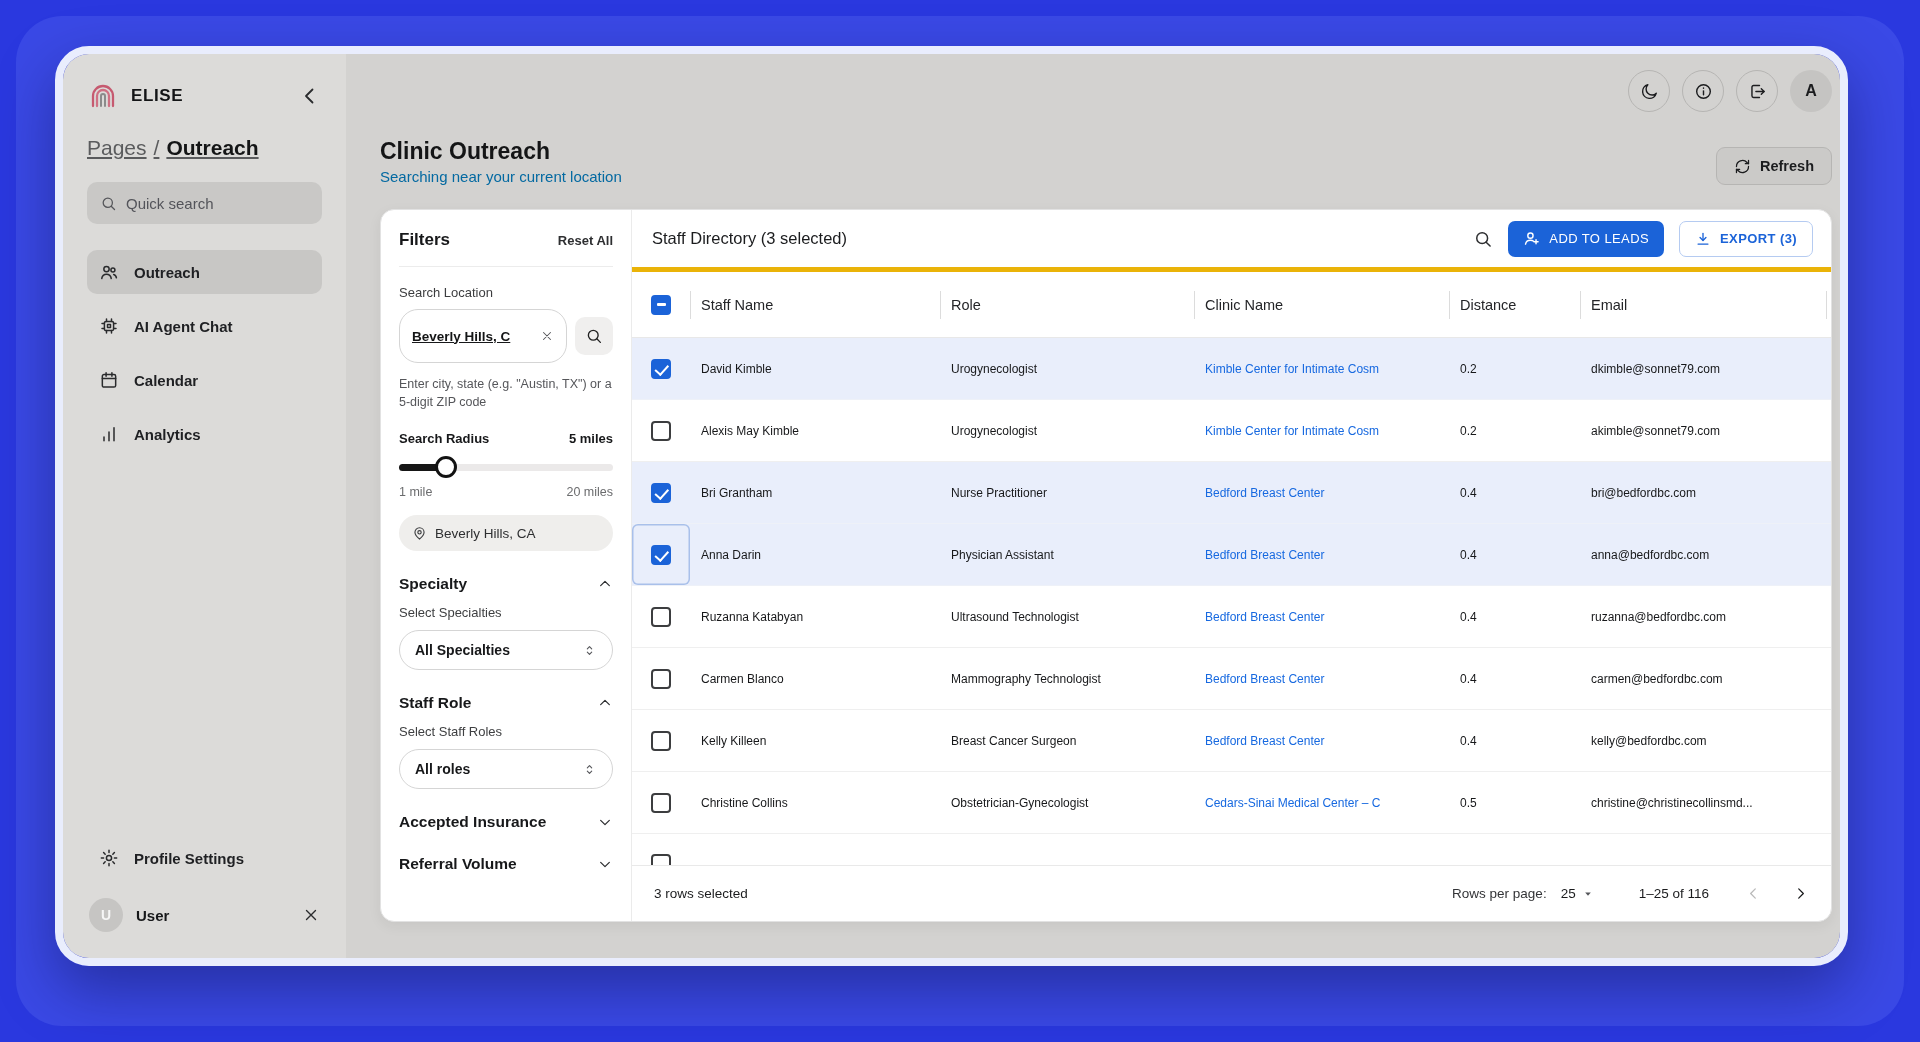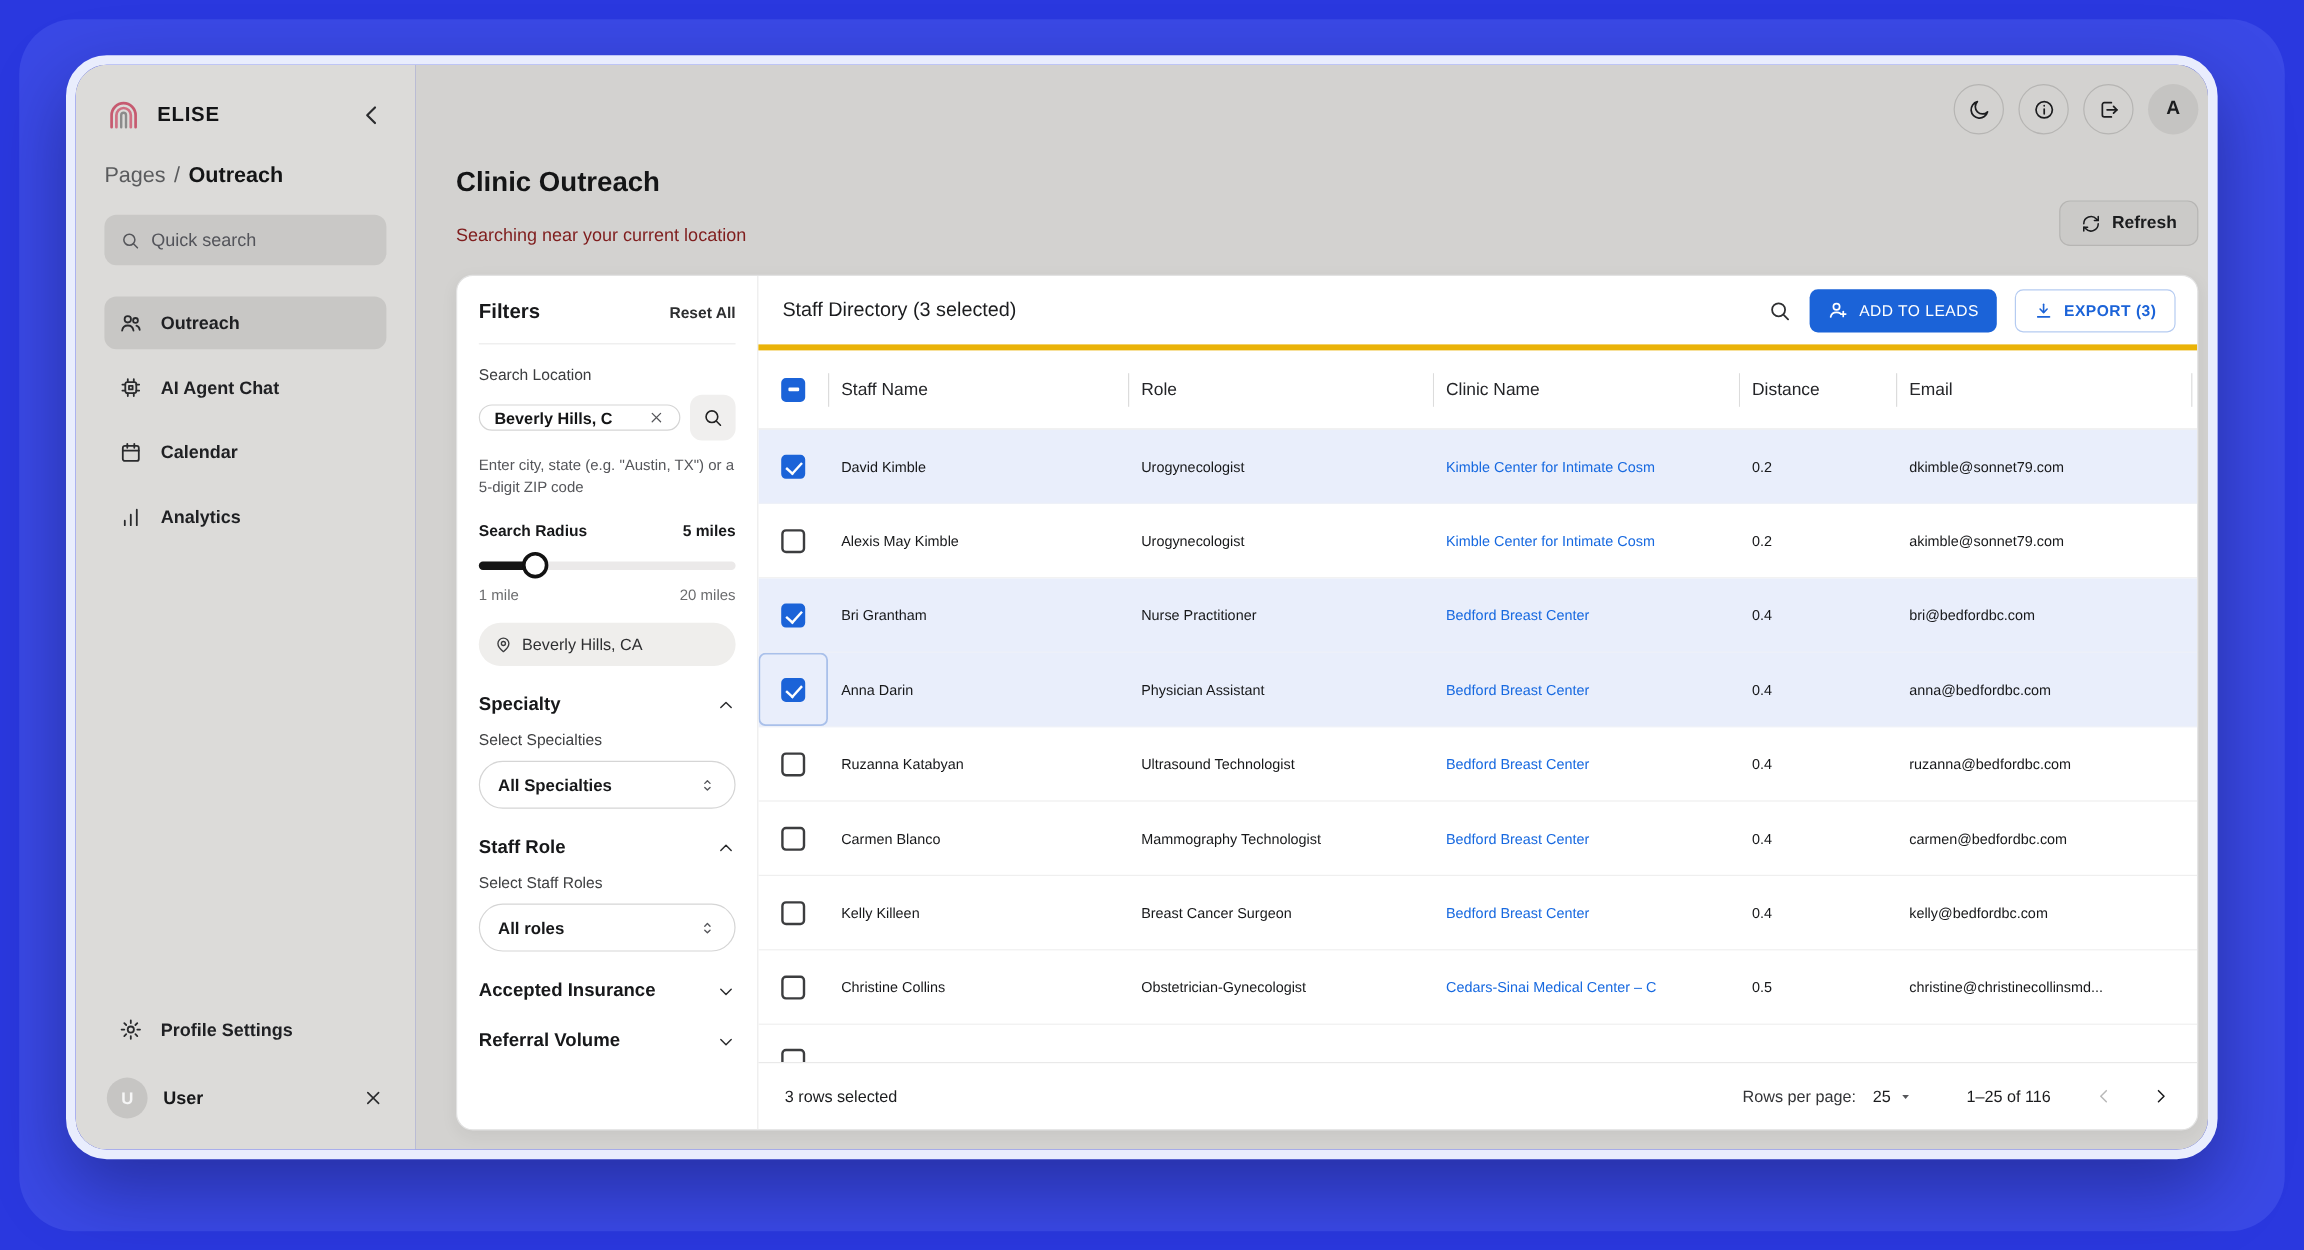--- a/index.html
+++ b/index.html
@@ -18,21 +18,21 @@
     display:flex; box-shadow:0 24px 60px rgba(0,0,40,.35);
   }
   
   .sidebar { width:283px; flex:none; background:#dcdbd9; padding:26px 24px 26px; display:flex; flex-direction:column; }
   .logo-row { display:flex; align-items:center; gap:12px; }
   .logo-mark { width:32px; height:32px; }
   .logo-mark svg { width:100%; height:100%; }
   .logo-text { font-size:17px; font-weight:800; letter-spacing:.6px; color:#131416; }
   .collapse-btn { margin-left:auto; width:24px; height:24px; color:#2a2b2d; cursor:pointer; }
   .collapse-btn svg { width:100%; height:100%; }
-  .breadcrumb { margin-top:24px; font-size:18px; color:#5a5b5d; display:flex; gap:7px; }
+  .breadcrumb { margin-top:24px; font-size:21px; color:#5a5b5d; display:flex; gap:7px;text-decoration:underline; }
   .bc-current { color:#141516; font-weight:700; }
   .quick-search { margin-top:22px; height:42px; border-radius:10px; background:#c9c8c6; display:flex; align-items:center; gap:9px; padding:0 13px; }
   .quick-search .qs-icon { width:17px; height:17px; color:#55565a; }
   .quick-search .qs-icon svg { width:100%; height:100%; }
   .qs-text { font-size:15px; color:#53545a; }
   .nav { margin-top:26px; display:flex; flex-direction:column; gap:10px; }
   .nav-item { height:44px; border-radius:10px; display:flex; align-items:center; gap:15px; padding:0 12px; font-size:15px; font-weight:600; color:#1f2023; cursor:pointer; }
   .nav-item.active { background:#c8c7c5; }
   .nav-icon { width:20px; height:20px; color:#2a2b2d; flex:none; }
   .nav-icon svg { width:100%; height:100%; }
@@ -45,35 +45,35 @@
   .user-close svg { width:100%; height:100%; }
   
   .main { flex:1; background:#d3d2d0; position:relative; padding:0 8px 0 34px; min-width:0; }
   .topbar { position:absolute; top:16px; right:8px; display:flex; align-items:center; gap:12px; }
   .circle-btn { width:42px; height:42px; border-radius:50%; border:1px solid #b6b5b3; display:grid; place-items:center; color:#1c1d1f; cursor:pointer; }
   .circle-btn .ic { width:19px; height:19px; }
   .circle-btn .ic svg { width:100%; height:100%; }
   .avatar-btn { width:42px; height:42px; border-radius:50%; background:#c5c4c2; display:grid; place-items:center; font-size:16px; font-weight:700; color:#1b1c1e; cursor:pointer; }
   .page-head { margin-top:84px; display:flex; justify-content:space-between; align-items:flex-end; }
   .page-title { font-size:23px; font-weight:700; color:#141516; }
-  .page-sub { margin-top:23px; font-size:15px; color:#7f1d1d; }
+  .page-sub { margin-top:3px; font-size:15px; color:#0369a1; }
   .refresh-btn { height:38px; padding:0 17px; border-radius:9px; background:#cbcac8; border:1px solid #b6b5b3; display:flex; align-items:center; gap:9px; font-size:14.5px; font-weight:600; color:#1b1c1e; cursor:pointer; }
   .refresh-btn .ic { width:17px; height:17px; }
   .refresh-btn .ic svg { width:100%; height:100%; }
   
   .content-card { margin-top:24px; height:713px; background:#fff; border-radius:14px; border:1px solid #e2e2e2; display:flex; overflow:hidden; box-shadow:0 4px 14px rgba(0,0,0,.06); }
   
   .filters { width:251px; flex:none; border-right:1px solid #ebebeb; padding:20px 18px; display:flex; flex-direction:column; overflow:hidden; }
   .f-head { display:flex; justify-content:space-between; align-items:center; }
   .f-title { font-size:17px; font-weight:700; }
   .f-reset { font-size:13px; font-weight:600; color:#2e2f31; cursor:pointer; }
   .f-div { height:1px; background:#ececec; margin:16px 0 18px; }
   .f-label { font-size:13px; color:#3c3d3f; margin-bottom:9px; }
   .loc-row { display:flex; gap:8px; align-items:center; }
-  .loc-input { flex:1; height:22px; border:1px solid #d5d5d5; border-radius:19px; background:#fff; display:flex; align-items:center; gap:6px; padding:0 12px; min-width:0; cursor:text; }
+  .loc-input { flex:1; height:54px; border:1px solid #d5d5d5; border-radius:19px; background:#fff; display:flex; align-items:center; gap:6px; padding:0 12px; min-width:0; cursor:text;text-decoration:underline; }
   .loc-value { flex:1; font-size:13.5px; font-weight:600; color:#141516; white-space:nowrap; overflow:hidden; }
   .loc-clear { width:14px; height:14px; color:#55565a; flex:none; cursor:pointer; }
   .loc-clear svg { width:100%; height:100%; }
   .loc-search-btn { width:38px; height:38px; border-radius:10px; background:#f0efee; display:grid; place-items:center; color:#222; cursor:pointer; flex:none; }
   .loc-search-btn .ic { width:18px; height:18px; }
   .loc-search-btn .ic svg { width:100%; height:100%; }
   .f-helper { margin-top:12px; font-size:12.5px; color:#55565a; line-height:1.45; }
   .radius-head { margin-top:20px; display:flex; justify-content:space-between; font-size:13px; font-weight:700; }
   .slider { margin-top:10px; position:relative; height:22px; }
   .slider-track { position:absolute; left:0; right:0; top:8px; height:7px; border-radius:4px; background:#ebe9e9; }

